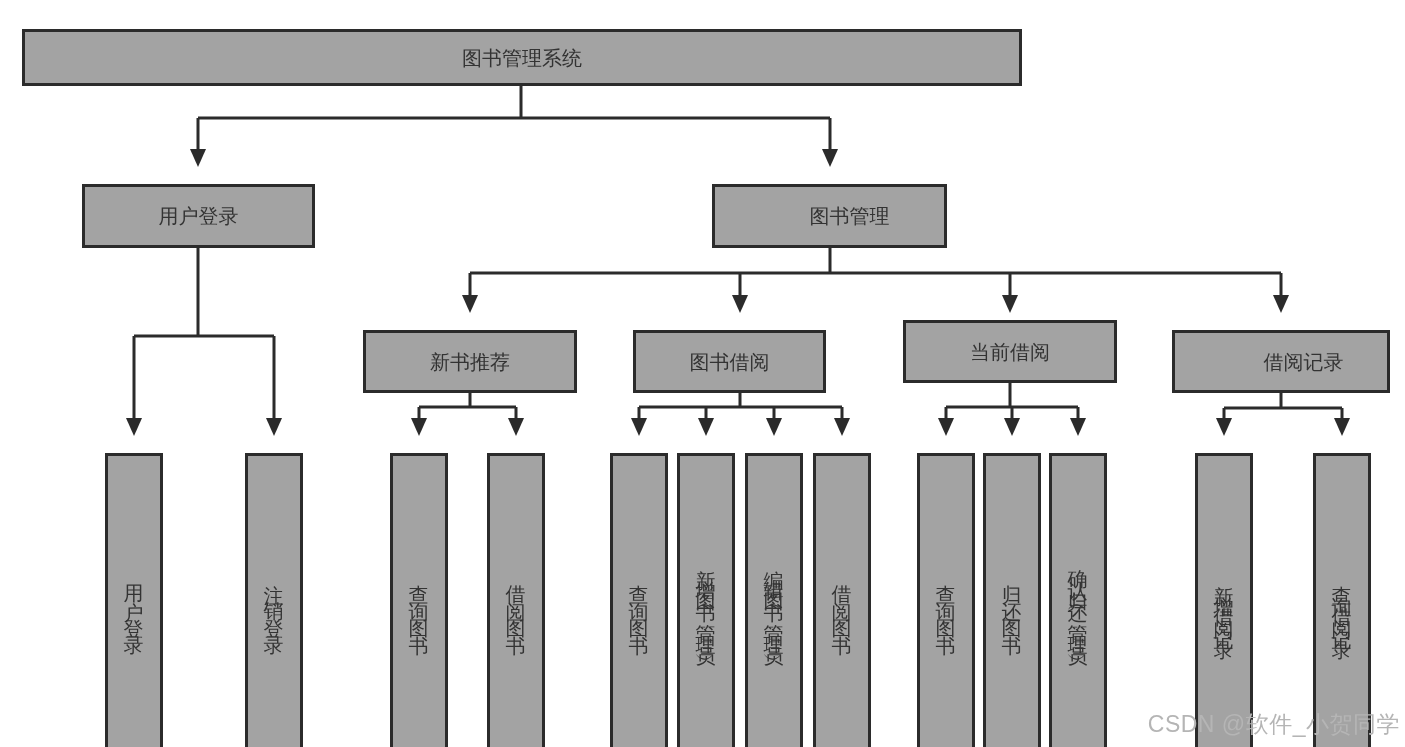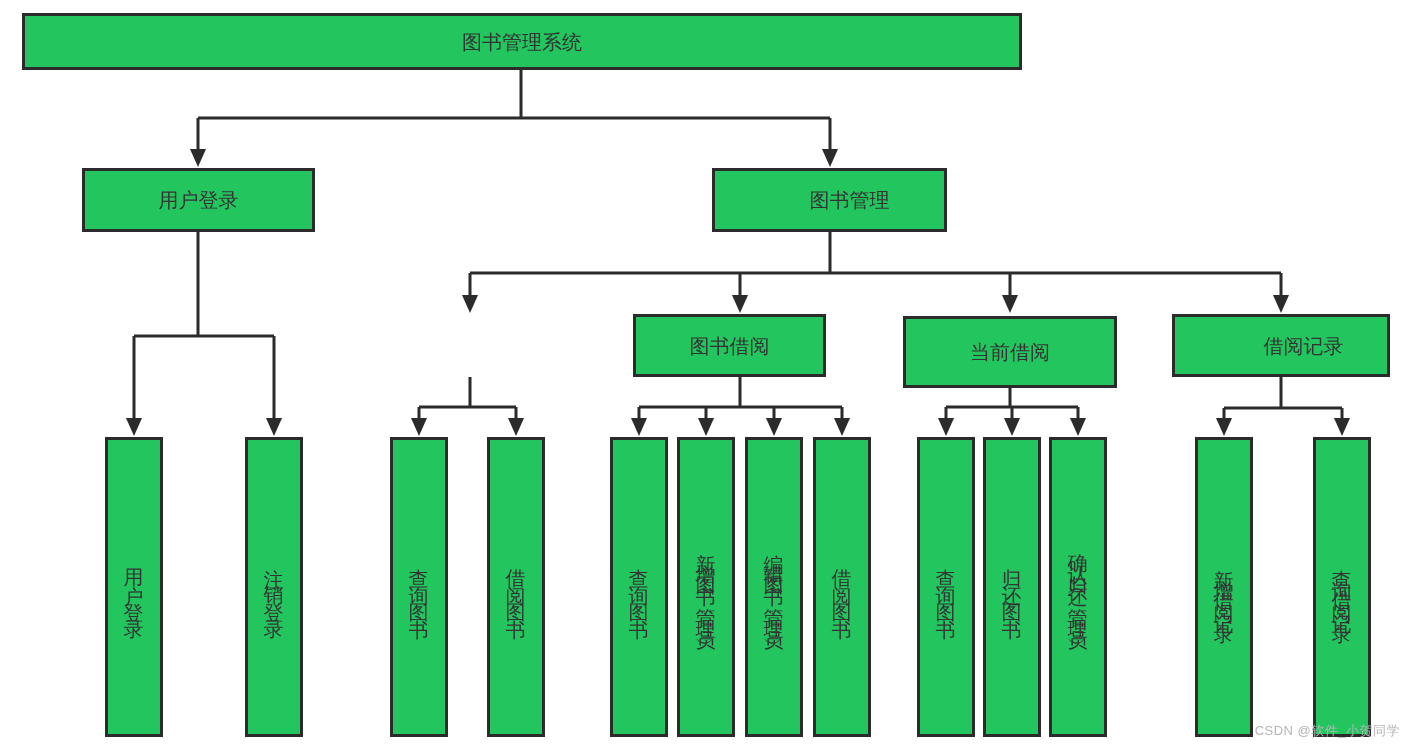--- a/index.html
+++ b/index.html
@@ -6,32 +6,32 @@
   .canvas{
     position:relative;width:1405px;height:747px;overflow:hidden;
     background:var(--bg,#ffffff);
     font-family:"Liberation Sans","DejaVu Sans",sans-serif;
     color:var(--text-color,#333333);
   }
   .connectors{position:absolute;left:0;top:0;color:var(--line-color,#2b2b2b);}
   .node{
     position:absolute;box-sizing:border-box;
     border:3px solid var(--line-color,#2b2b2b);
-    background:#22c55e;
+    background:#a3a3a3;
     display:flex;align-items:center;justify-content:center;
-    font-size:20px;line-height:1;text-align:center;
+    font-size:20px;line-height:1;text-align:center;margin-top:16px;
   }
   .vnode{
     writing-mode:vertical-rl;text-orientation:mixed;
     letter-spacing:17px;font-size:20px;
   }
   .vnode.dense{letter-spacing:11px;}
   .watermark{
     position:absolute;right:5px;bottom:7px;z-index:5;
-    font-size:13px;letter-spacing:.5px;
+    font-size:23px;letter-spacing:.5px;
     color:var(--watermark-color,#b5b5b5);
     white-space:nowrap;
   }
 </style>
 </head>
 <body>
 
 <div class="canvas">
 
   <svg class="connectors" width="1405" height="747" viewBox="0 0 1405 747">
@@ -72,22 +72,23 @@
       <polygon points="1216,418 1232,418 1224,436"></polygon>
       <polygon points="1334,418 1350,418 1342,436"></polygon>
     </g>
   </svg>
 
   <div class="node" style="left:22px;top:13px;width:1000px;height:57px;">图书管理系统</div>
 
   <div class="node" style="left:82px;top:168px;width:233px;height:64px;">用户登录</div>
   <div class="node" style="left:712px;top:168px;width:235px;height:64px;padding-left:40px;">图书管理</div>
 
+  <div class="node" style="left:363px;top:314px;width:214px;height:63px;">新书推荐</div>
   <div class="node" style="left:633px;top:314px;width:193px;height:63px;">图书借阅</div>
-  <div class="node" style="left:903px;top:316px;width:214px;height:72px;">当前借阅</div>
+  <div class="node" style="left:903px;top:304px;width:214px;height:63px;">当前借阅</div>
   <div class="node" style="left:1172px;top:314px;width:218px;height:63px;padding-left:45px;">借阅记录</div>
 
   <div class="node vnode" style="left:105px;top:437px;width:58px;height:300px;">用户登录</div>
   <div class="node vnode" style="left:245px;top:437px;width:58px;height:300px;">注销登录</div>
 
   <div class="node vnode" style="left:390px;top:437px;width:58px;height:300px;">查询图书</div>
   <div class="node vnode" style="left:487px;top:437px;width:58px;height:300px;">借阅图书</div>
 
   <div class="node vnode" style="left:610px;top:437px;width:58px;height:300px;">查询图书</div>
   <div class="node vnode dense" style="left:677px;top:437px;width:58px;height:300px;">新增图书（管理员）</div>

